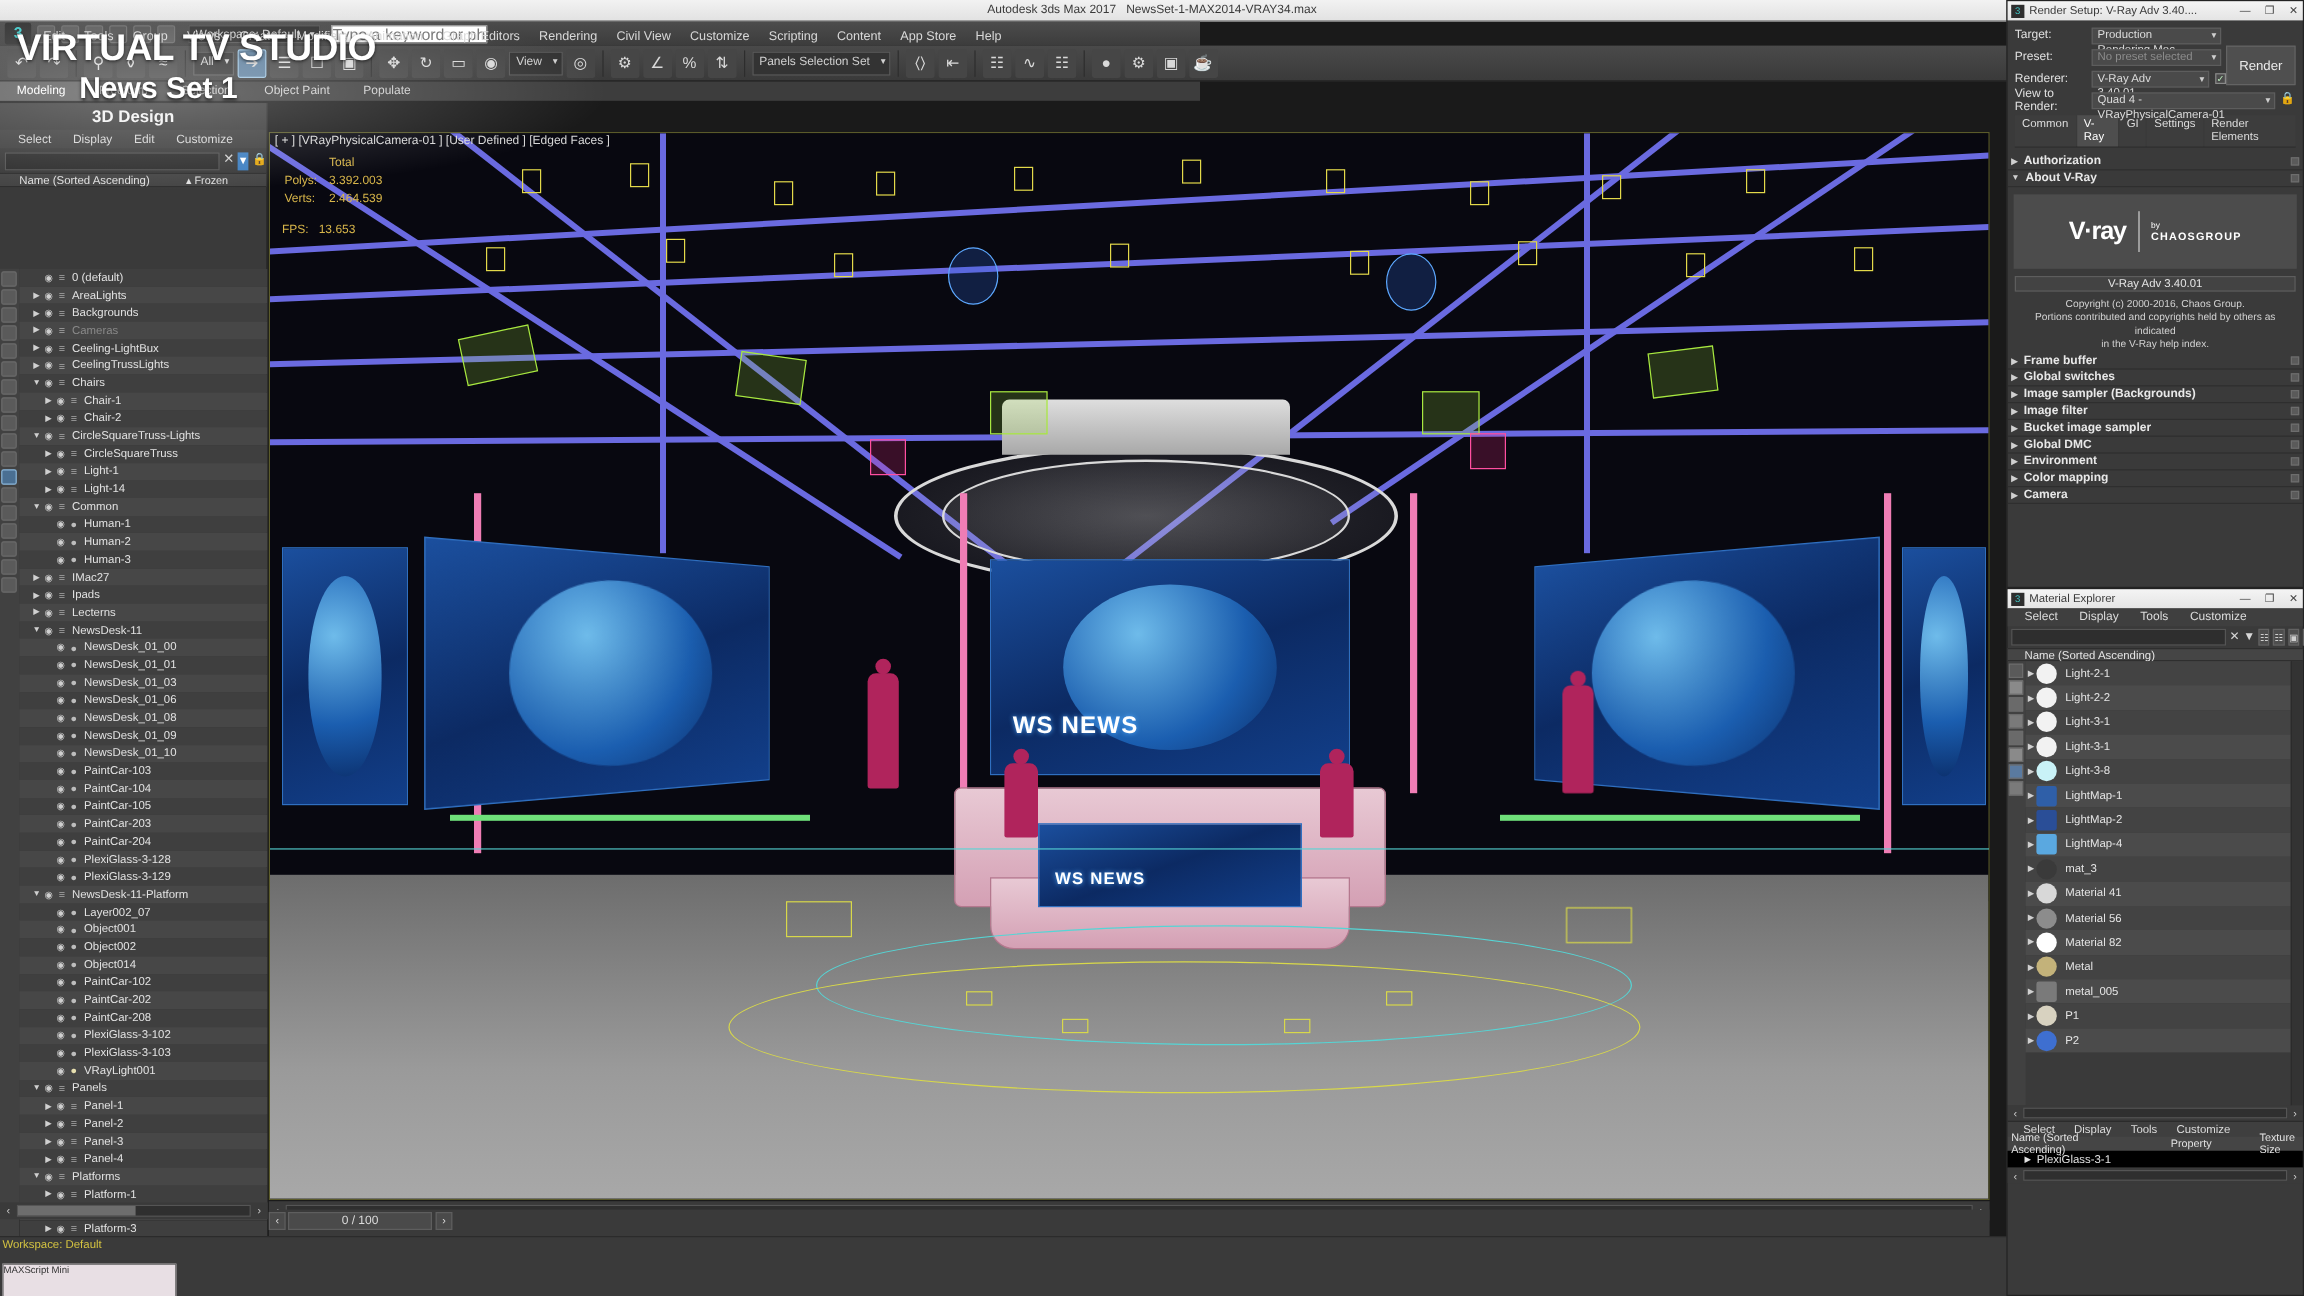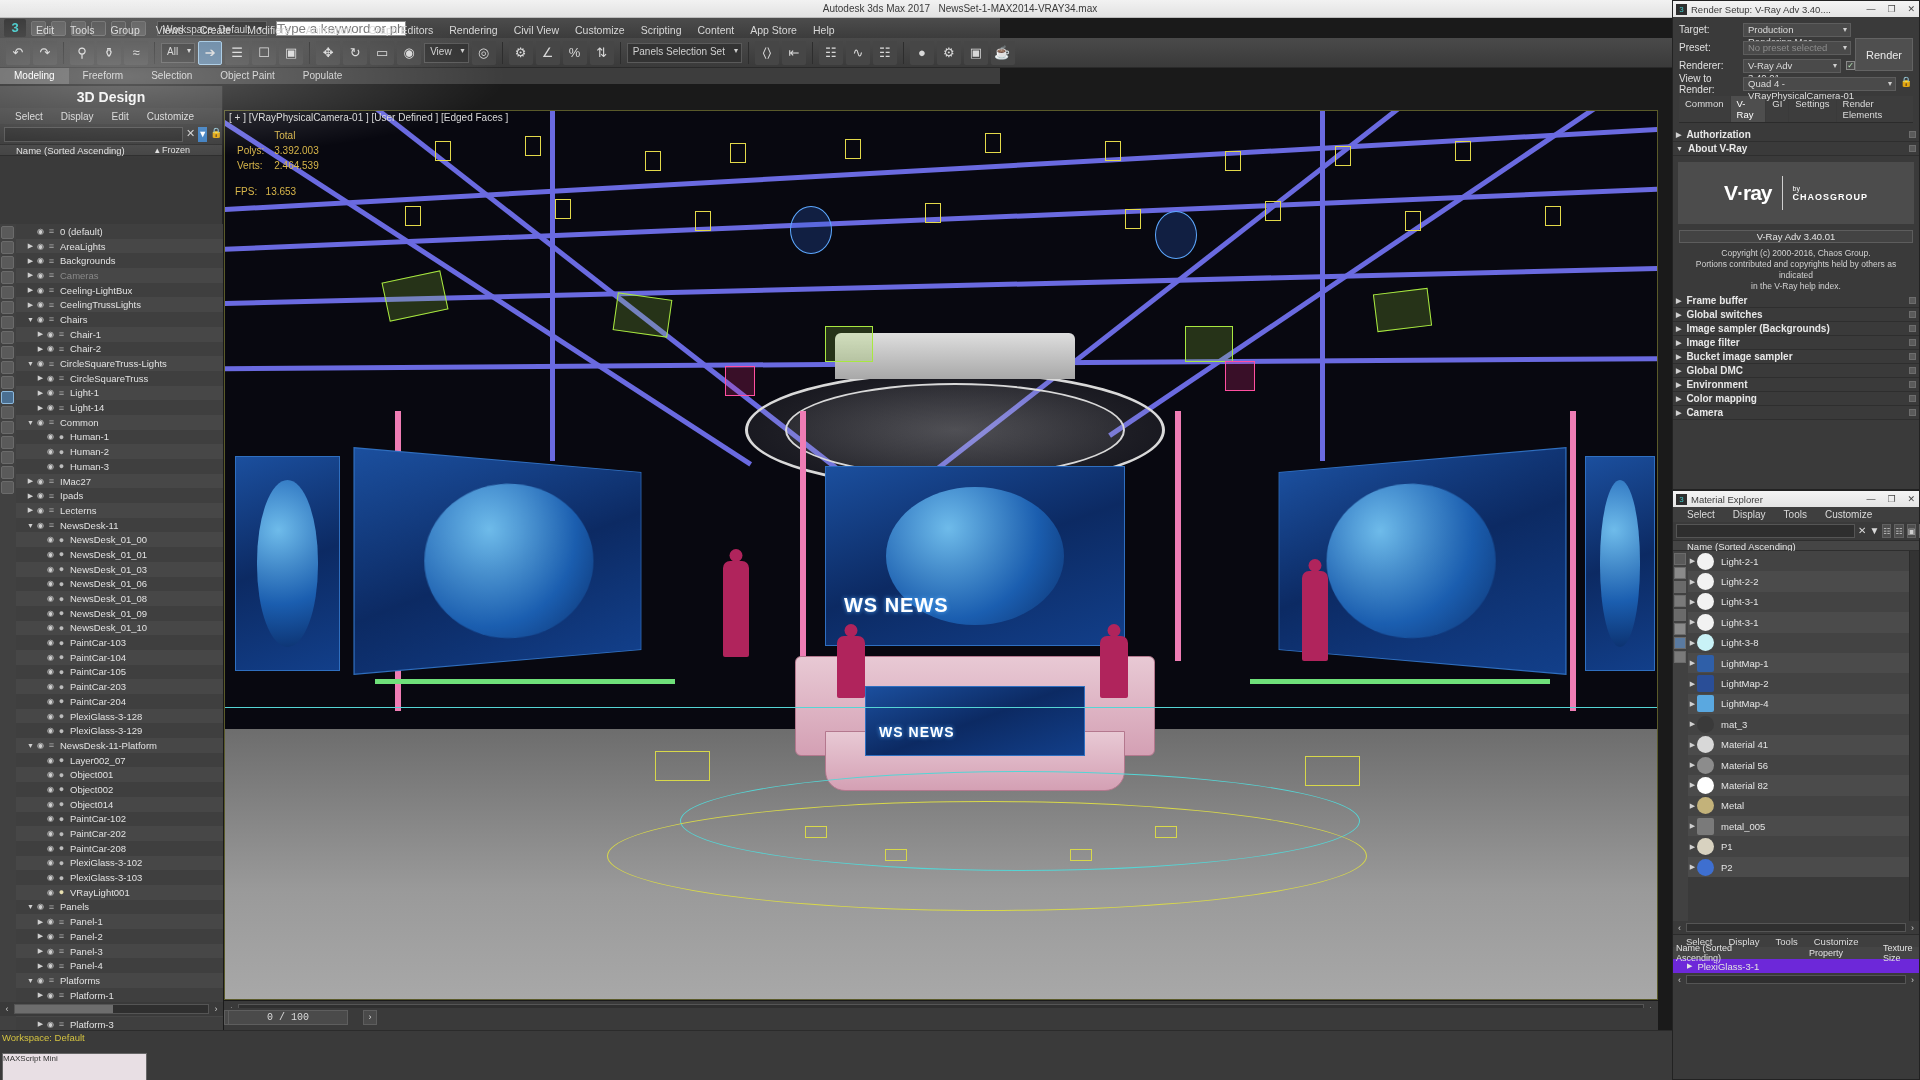--- a/index.html
+++ b/index.html
@@ -231,21 +231,21 @@
   .me-scrollv { width:10px; background:#333; border-left:1px solid #2b2b2b;}
   .me-bot { height:13px; background:#3a3a3a; display:flex; align-items:center;}
   .me-bot .sa{width:13px;text-align:center;font-size:9px;color:#ccc;}
   .me-bot .strack{flex:1;height:9px;background:#2f2f2f;border:1px solid #555;}
   .me-menu2 { height:13px; display:flex; align-items:center; padding-left:5px; background:#3f3f3f;
      border-top:1px solid #2b2b2b;}
   .me-menu2 span{font-size:9.5px;color:#dcdcdc;padding:0 8px;}
   .me-hdr2 { height:12px; background:#454545; display:flex; align-items:center; font-size:9px;
      color:#e2e2e2; padding-left:3px; }
   .me-hdr2 .c2{margin-left:58px;} .me-hdr2 .c3{margin-left:40px;}
-  .me-row2 { height:14px; display:flex; align-items:center; background:#6d28d9; font-size:9.5px;
+  .me-row2 { height:14px; display:flex; align-items:center; background:#000000; font-size:9.5px;
      color:#e2e2e2; padding-left:14px; }
 </style>
 </head>
 <body>
 
 <div id="app">
 
   <div class="titlebar">
     <div class="tb-text">
       <span>Autodesk 3ds Max 2017</span>&nbsp;&nbsp;&nbsp;<span>NewsSet-1-MAX2014-VRAY34.max</span>
@@ -858,30 +858,34 @@
       </tbody>
         </table>
       <div class="fps">
         <span>FPS:</span>
         &nbsp;&nbsp;<span>13.653</span>
       </div>
     </div>
   </div>
 
   <div class="overlay-circle"></div>
+  <div class="overlay-title">
+    <div class="l1">VIRTUAL TV STUDIO</div>
+    <div class="l2">News Set 1</div>
+  </div>
 
   <div class="vp-bottom">
     <div class="sa">‹</div>
     <div class="strack"></div>
     <div class="sa">›</div>
   </div>
 
   <div class="timeline">
     <div class="frmarrow" style="left:0px;">‹</div>
-    <div class="frmbox" style="left:4px;font-family:Liberation Mono, monospace;">0 / 100</div>
+    <div class="frmbox" style="left:16px;">0 / 100</div>
     <div class="frmarrow" style="left:139px;">›</div>
   </div>
 
   <div class="ruler" id="ruler">
     <div class="slider"></div>
   <div class="tick maj" style="left: 28px;"></div>
       <div class="lbl" style="left: 28px;">0</div>
       <div class="tick" style="left: 41.92px;"></div>
       <div class="tick" style="left: 55.84px;"></div>
       <div class="tick" style="left: 69.76px;"></div>

